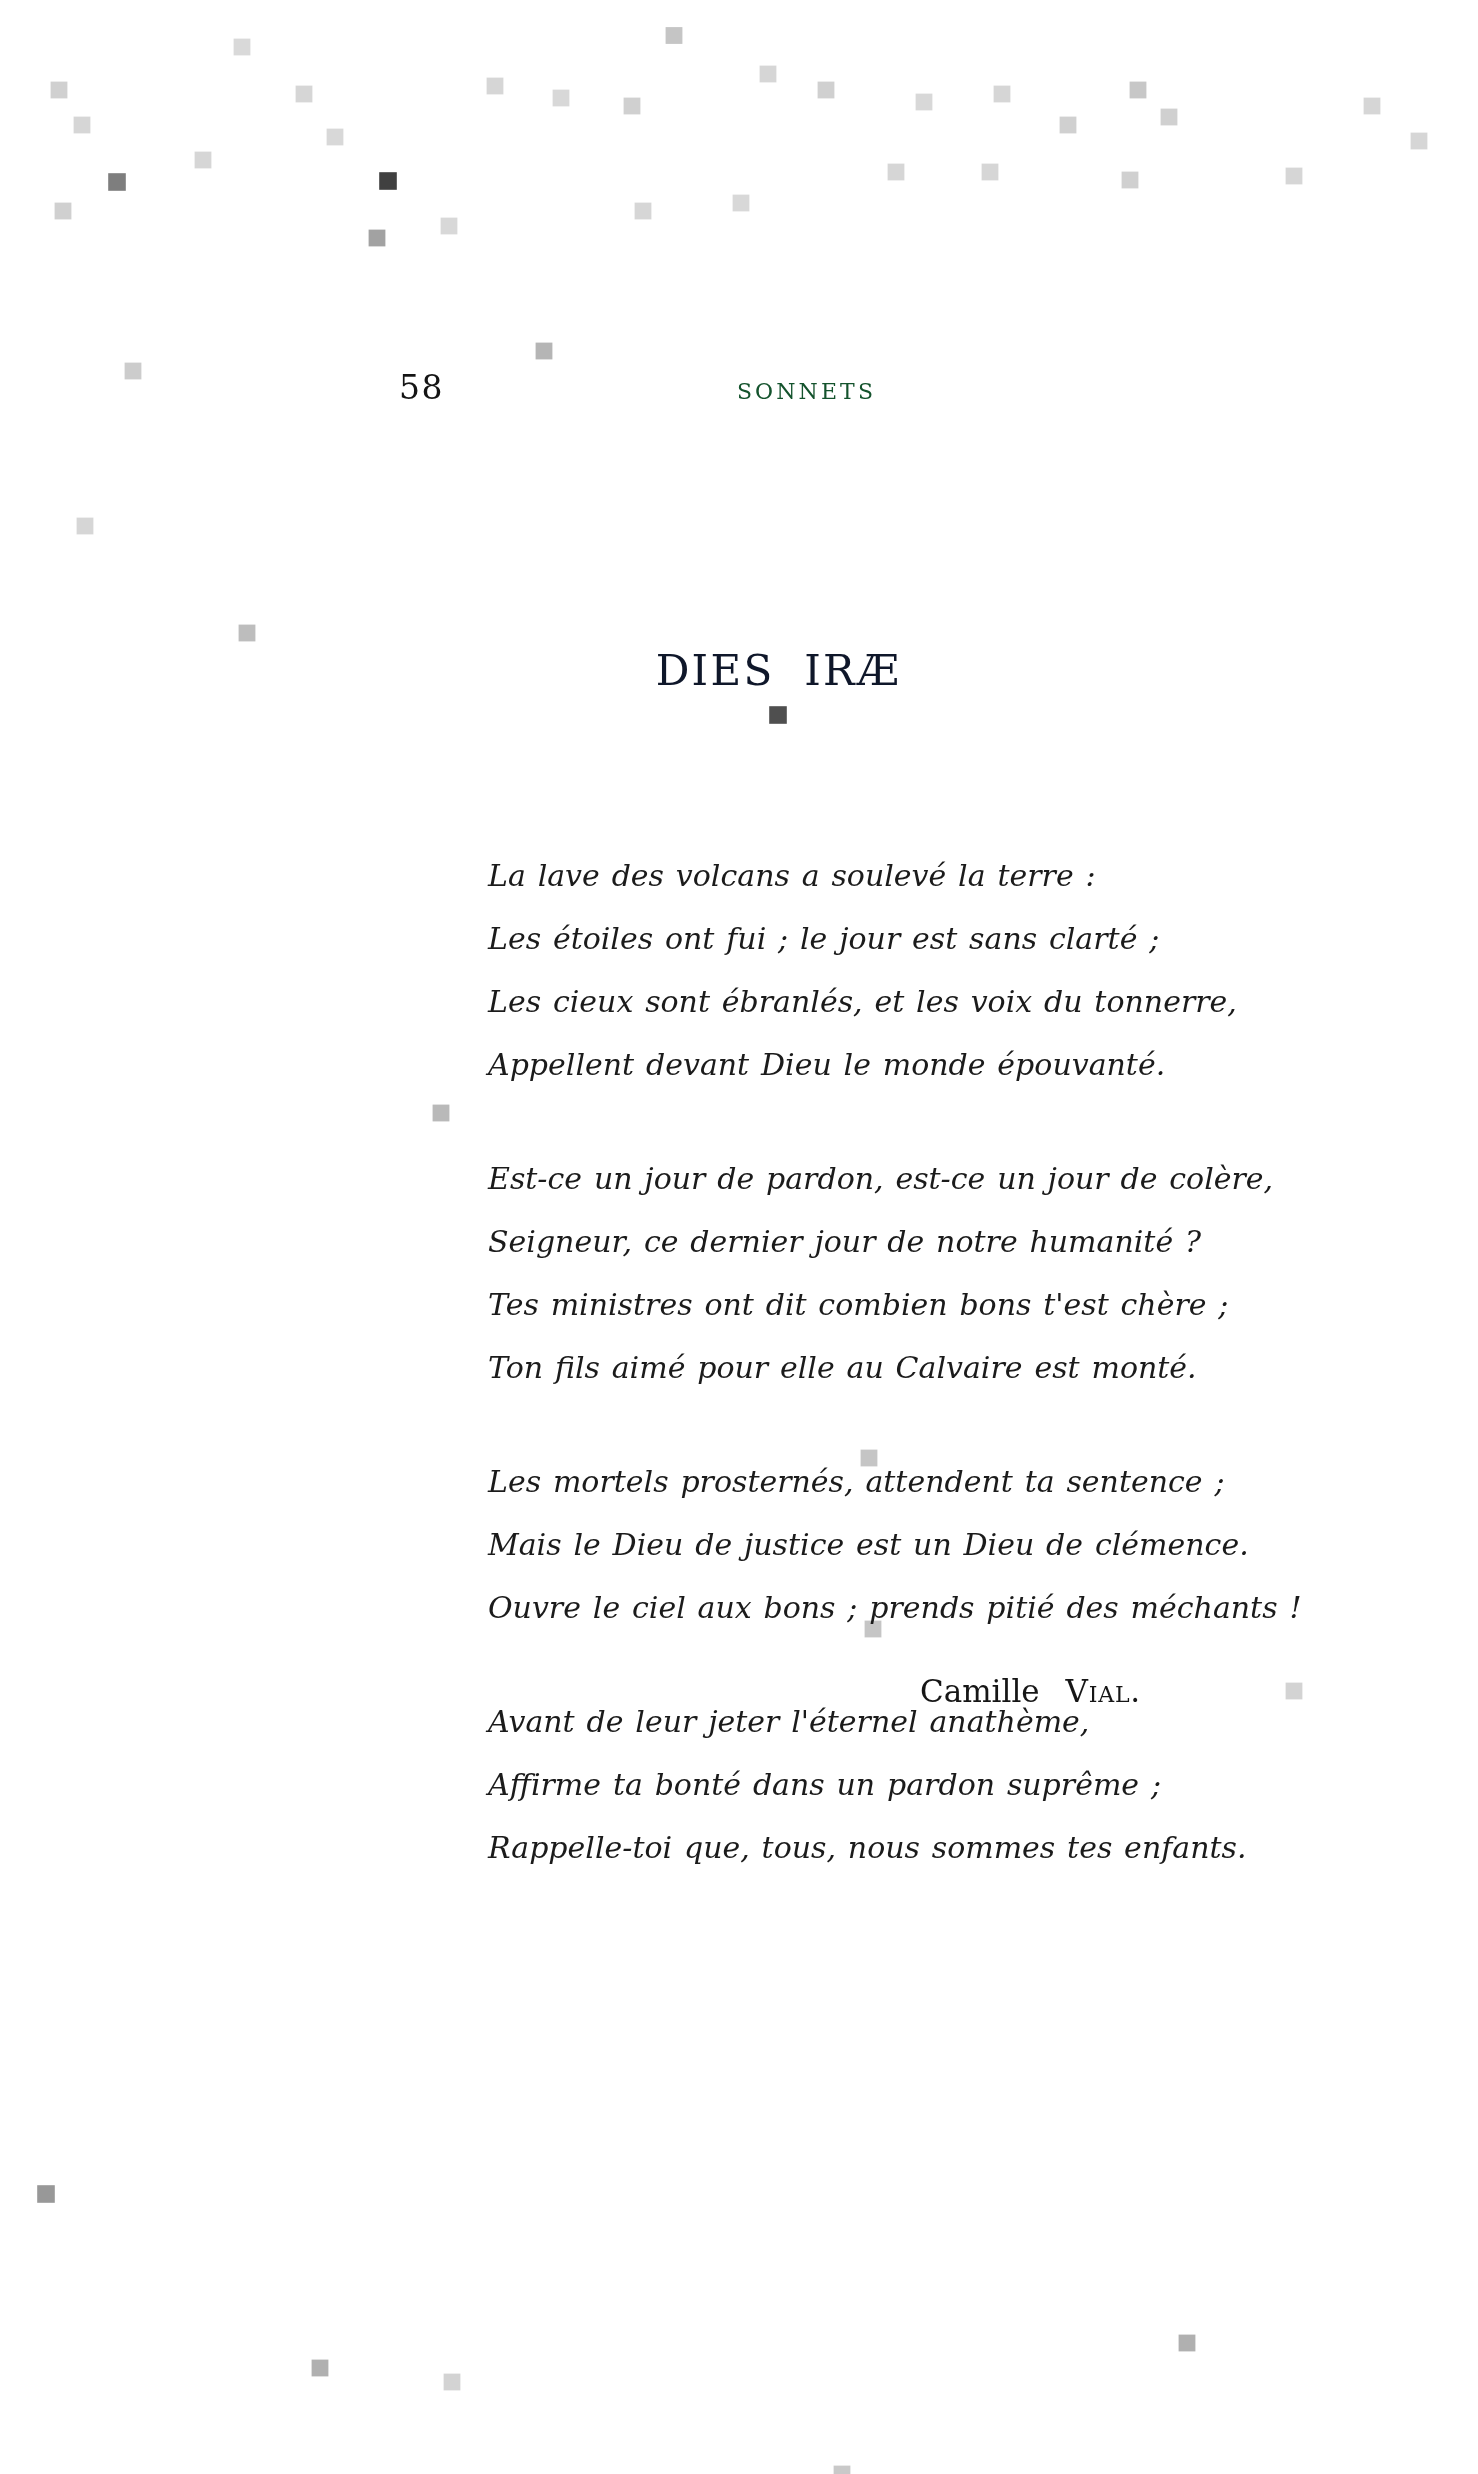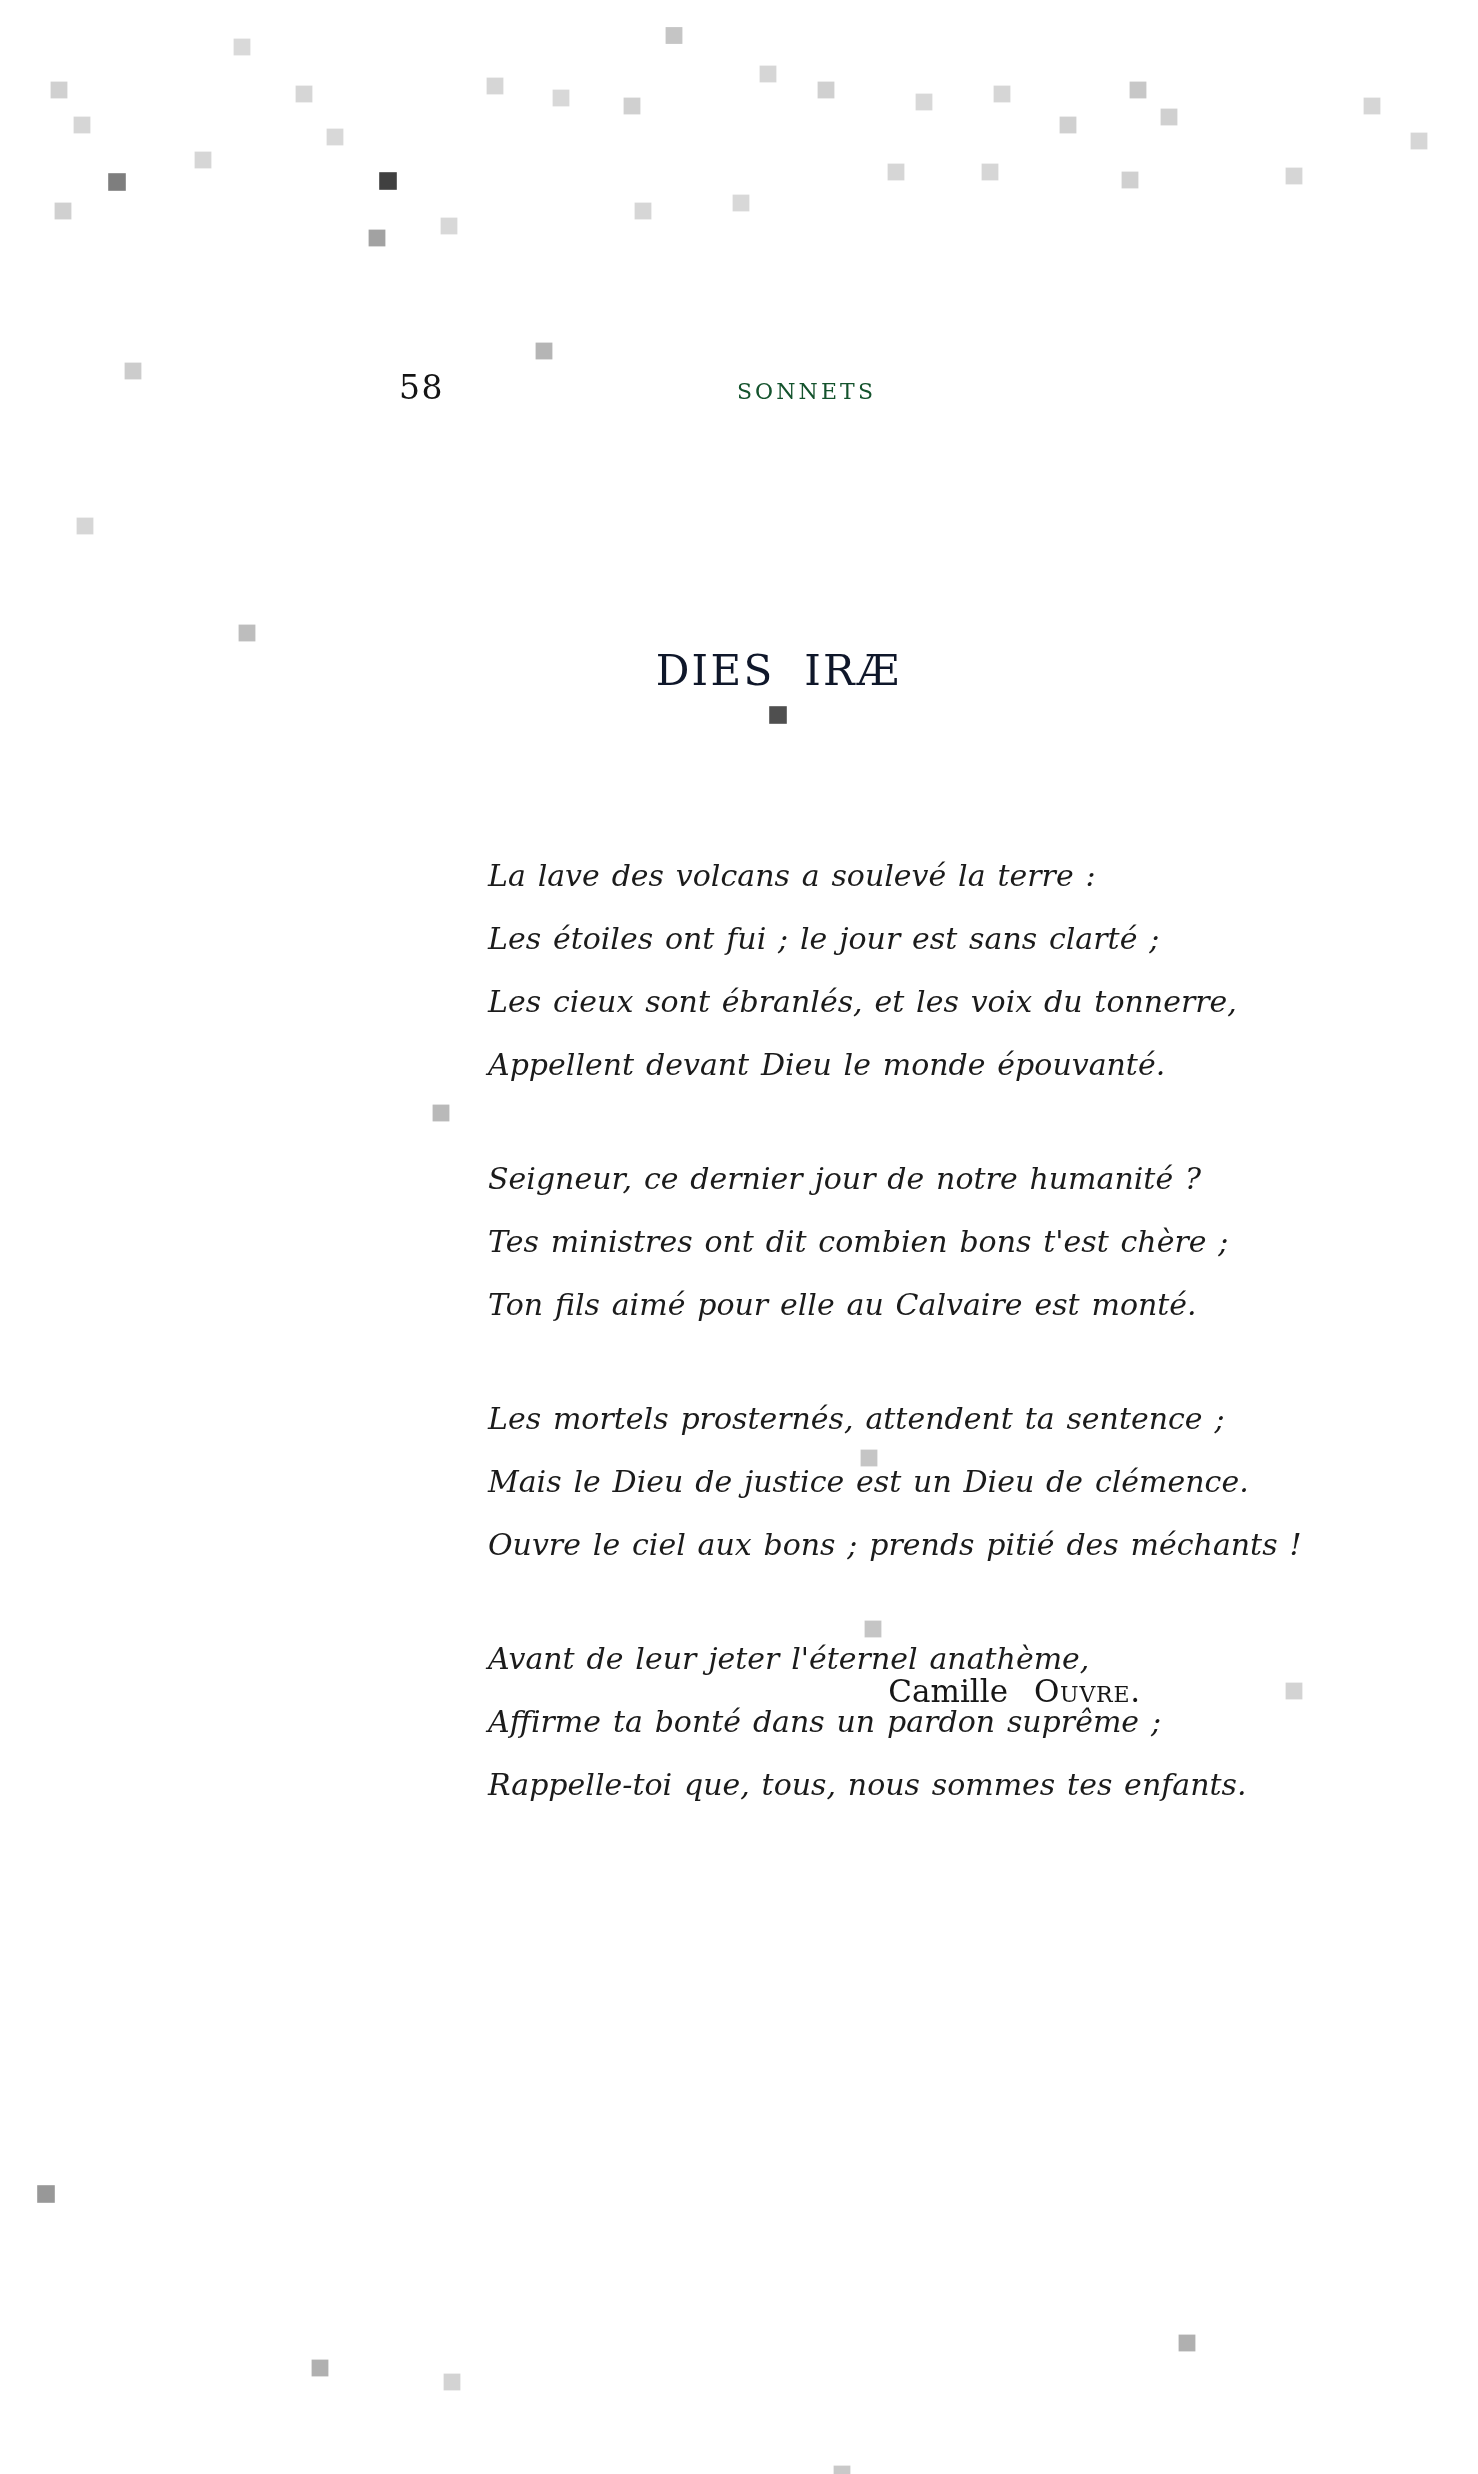--- a/index.html
+++ b/index.html
@@ -165,35 +165,36 @@
   </div>
 
   <div class="poem">
       <div class="stanza">
         <div class="poem-line">La lave des volcans a soulevé la terre :</div>
         <div class="poem-line">Les étoiles ont fui ; le jour est sans clarté ;</div>
         <div class="poem-line">Les cieux sont ébranlés, et les voix du tonnerre,</div>
         <div class="poem-line">Appellent devant Dieu le monde épouvanté.</div>
       </div>
       <div class="stanza">
+        <div class="poem-line">Est-ce un jour de pardon, est-ce un jour de colère,</div>
         <div class="poem-line">Seigneur, ce dernier jour de notre humanité ?</div>
         <div class="poem-line">Tes ministres ont dit combien bons t'est chère ;</div>
         <div class="poem-line">Ton fils aimé pour elle au Calvaire est monté.</div>
       </div>
       <div class="stanza">
         <div class="poem-line">Les mortels prosternés, attendent ta sentence ;</div>
         <div class="poem-line">Mais le Dieu de justice est un Dieu de clémence.</div>
         <div class="poem-line">Ouvre le ciel aux bons ; prends pitié des méchants !</div>
       </div>
       <div class="stanza">
         <div class="poem-line">Avant de leur jeter l'éternel anathème,</div>
         <div class="poem-line">Affirme ta bonté dans un pardon suprême ;</div>
         <div class="poem-line">Rappelle-toi que, tous, nous sommes tes enfants.</div>
       </div>
     </div>
 
   <div class="signature">
     <span>Camille</span>
-    <span class="surname">Ouvre.</span>
+    <span class="surname">Vial.</span>
   </div>
 
 </div>
 
 
 </body></html>

